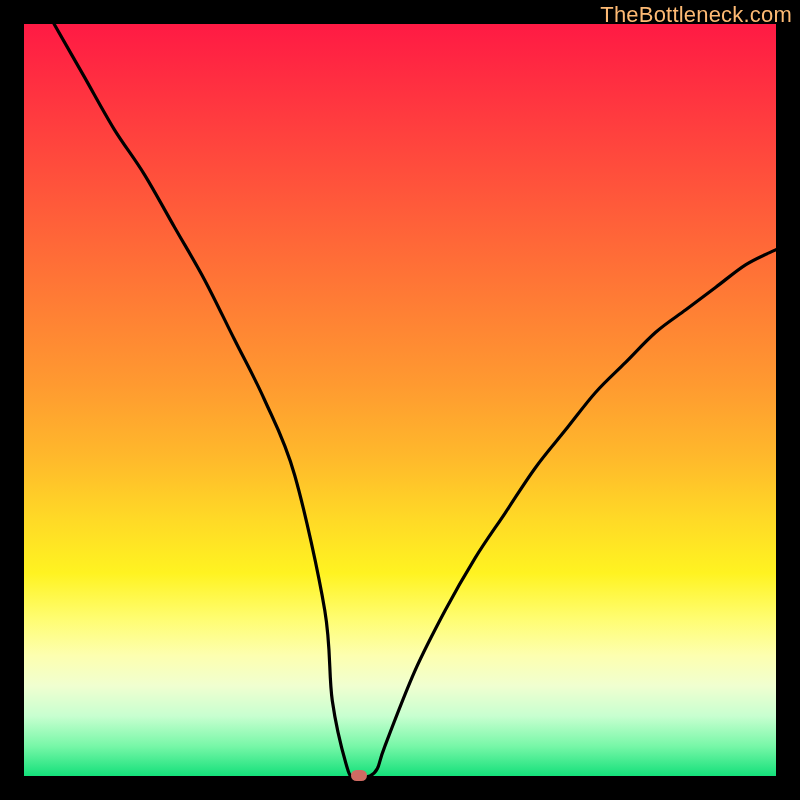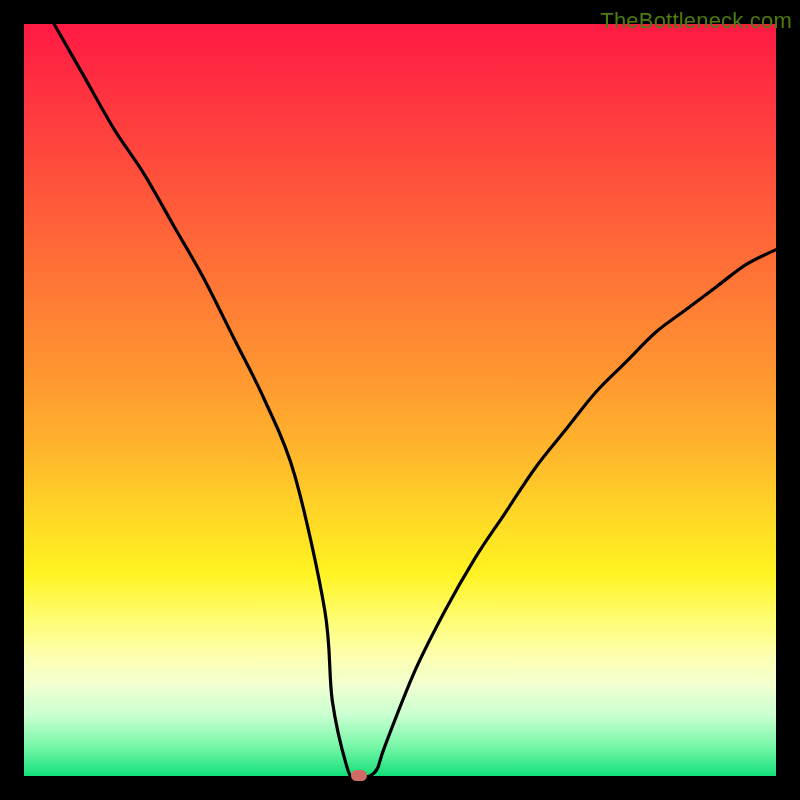--- a/index.html
+++ b/index.html
@@ -38,23 +38,23 @@
       #fffd70 79%,
       #fdffb0 84%,
       #f0ffd0 88%,
       #c8ffd0 92%,
       #78f7a8 96%,
       #14e07a 100%
     );
   }
   .watermark {
     position: absolute;
-    top: 8px;
+    top: 2px;
     right: 8px;
-    color: #4d7c0f;
+    color: #fdba74;
     font-size: 22px;
     letter-spacing: 0.2px;
     user-select: none;
   }
   svg.curve {
     position: absolute;
     left: 0;
     top: 0;
     width: 752px;
     height: 752px;

